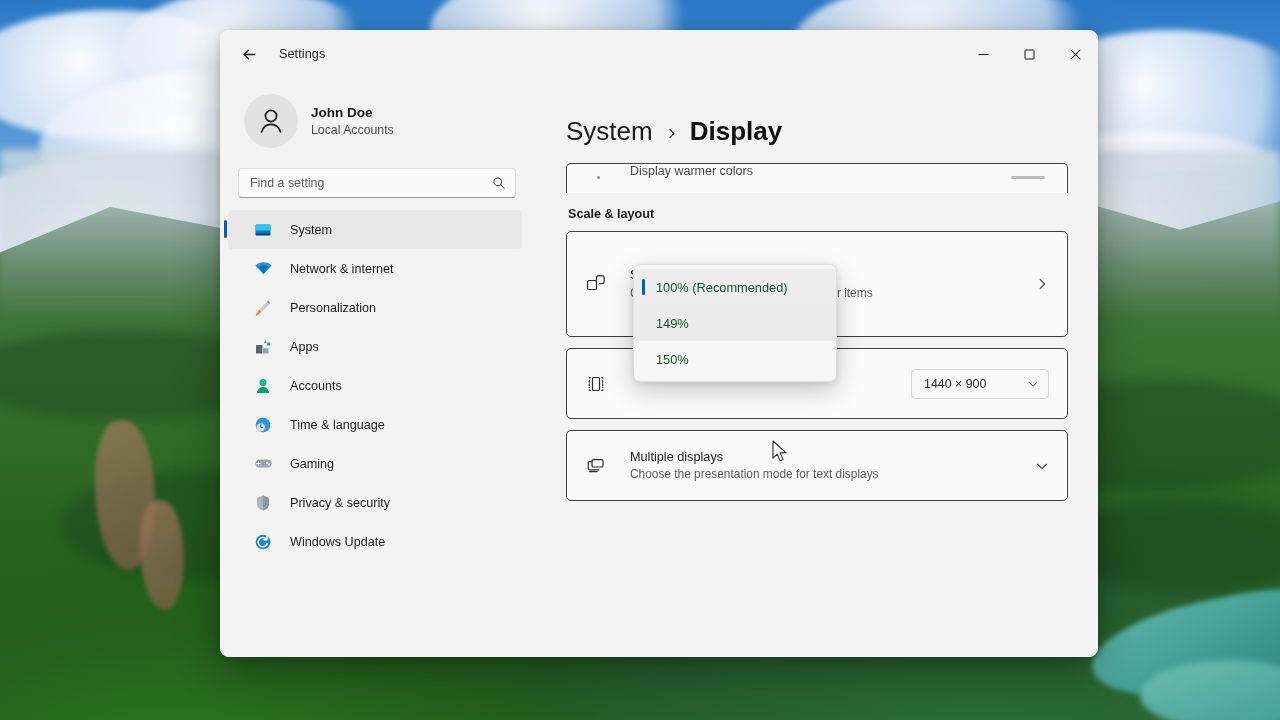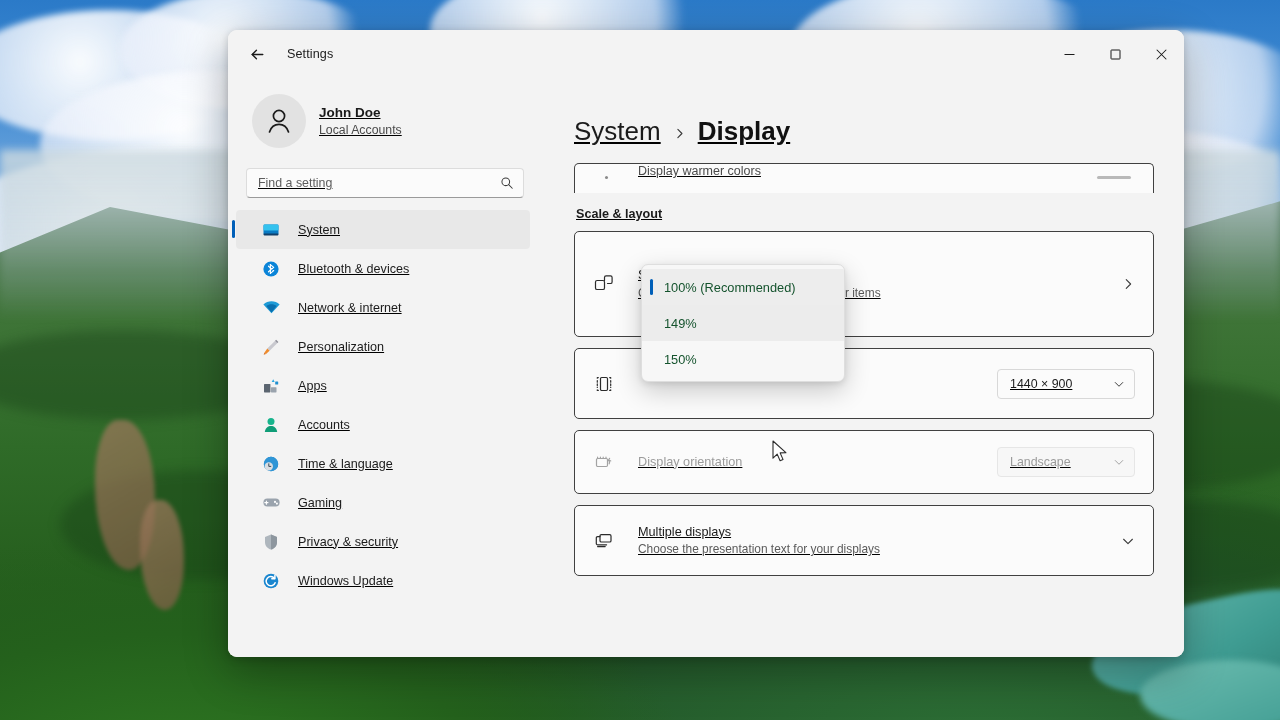--- a/index.html
+++ b/index.html
@@ -49,21 +49,21 @@
     filter: blur(3px); border-radius: 50%;
   }
   .haze {
     position: absolute; left: 0; top: 150px; width: 1280px; height: 170px;
     background: linear-gradient(180deg, rgba(205,218,224,0.85), rgba(170,190,190,0.25) 70%, rgba(0,0,0,0));
     filter: blur(4px);
   }
 
   
   #settings-window {
-    position: absolute; left: 228px; top: 30px; width: 956px; height: 627px;
+    position: absolute; left: 220px; top: 30px; width: 878px; height: 627px;
     background: #f3f3f3;
     border-radius: 9px;
     box-shadow: 0 14px 44px rgba(0,0,0,0.32), 0 2px 8px rgba(0,0,0,0.18);
     overflow: hidden;
     display: flex; flex-direction: column;
   }
 
   
   .titlebar {
     height: 48px; flex: 0 0 48px; display: flex; align-items: center;
@@ -79,21 +79,21 @@
     font-size: 12.6px; color: #1b1b1b; margin-left: 13px; letter-spacing: 0.1px;
   }
   .win-controls { position: absolute; right: 0; top: 0; display: flex; height: 48px; }
   .win-btn {
     width: 46px; height: 48px; display: flex; align-items: center; justify-content: center;
     cursor: default;
   }
   .win-btn svg { display: block; }
 
   
-  .win-body { flex: 1; display: flex; min-height: 0; text-decoration: underline; }
+  .win-body { flex: 1; display: flex; min-height: 0; }
 
   
   .sidebar {
     width: 320px; flex: 0 0 320px; background: #f3f3f3;
     padding: 0 0 0 0; display: flex; flex-direction: column;
   }
   .profile { display: flex; align-items: center; padding: 16px 0 14px 24px; }
   .avatar {
     width: 54px; height: 54px; border-radius: 50%; background: #e2e2e2;
     display: flex; align-items: center; justify-content: center; flex: 0 0 54px;
@@ -326,30 +326,20 @@
           <span class="nav-icon">
             <svg width="18" height="18" viewBox="0 0 18 18">
               <rect x="1.5" y="3.5" width="15" height="10" rx="1.2" fill="#0a7bc4"></rect>
               <rect x="1.5" y="3.5" width="15" height="6" rx="1.2" fill="#34c2ee"></rect>
               <rect x="1.5" y="12.6" width="15" height="1.8" rx="0.8" fill="#11406b"></rect>
             </svg>
           </span>
           <span class="nav-label">System</span>
         </div>
 
-        <div class="nav-item">
-          <span class="nav-icon">
-            <svg width="18" height="18" viewBox="0 0 18 18">
-              <circle cx="9" cy="9" r="7.6" fill="#0a84d8"></circle>
-              <path d="M8.4 4.6l3.3 2.8-5.2 4.4M8.4 13.4l3.3-2.8-5.2-4.4" fill="none" stroke="#fff" stroke-width="1.15" stroke-linecap="round" stroke-linejoin="round"></path>
-              <path d="M8.4 4.6v8.8" stroke="#fff" stroke-width="1.15" stroke-linecap="round"></path>
-            </svg>
-          </span>
-          <span class="nav-label">Bluetooth &amp; devices</span>
-        </div>
 
         <div class="nav-item">
           <span class="nav-icon">
             <svg width="19" height="19" viewBox="0 0 19 19">
               <path d="M1.4 6.4C3.7 4.4 6.5 3.3 9.5 3.3s5.8 1.1 8.1 3.1L9.5 15.3z" fill="#1e9ad6"></path>
               <path d="M4.4 8.1c1.5-1.2 3.2-1.8 5.1-1.8s3.6.6 5.1 1.8L9.5 14.6z" fill="#0a6fae"></path>
             </svg>
           </span>
           <span class="nav-label">Network &amp; internet</span>
         </div>
@@ -498,56 +488,33 @@
               <div class="combo">
                 <span class="combo-val">1440 × 900</span>
                 <svg viewBox="0 0 16 16" fill="none" stroke="#3a3a3a" stroke-width="1.3" stroke-linecap="round" stroke-linejoin="round">
                   <path d="M3 6l5 5 5-5"></path>
                 </svg>
               </div>
             </div>
           </div>
         </div>
 
-        <div class="card">
-          <div class="row disabled" style="min-height:62px;">
-            <span class="row-icon">
-              <svg width="22" height="22" viewBox="0 0 22 22" fill="none" stroke="#2b2b2b" stroke-width="1.2" stroke-linecap="round" stroke-linejoin="round">
-                <rect x="3.5" y="7.5" width="11" height="8" rx="1.2"></rect>
-                <path d="M4.6 7.5V6.2M7.4 7.5V6.2M10.2 7.5V6.2M13 7.5V6.2" stroke-dasharray="1.3 1.4"></path>
-                <path d="M15.6 9.2a3.3 3.3 0 01.6 3.6"></path>
-                <path d="M16.6 7.3l-1.1 2.1 2.2.4"></path>
-              </svg>
-            </span>
-            <div class="row-main">
-              <div class="row-title">Display orientation</div>
-            </div>
-            <div class="row-end">
-              <div class="combo">
-                <span class="combo-val">Landscape</span>
-                <svg viewBox="0 0 16 16" fill="none" stroke="#3a3a3a" stroke-width="1.3" stroke-linecap="round" stroke-linejoin="round">
-                  <path d="M3 6l5 5 5-5"></path>
-                </svg>
-              </div>
-            </div>
-          </div>
-        </div>
 
         <div class="card">
           <div class="row" style="min-height:69px;">
             <span class="row-icon">
               <svg width="22" height="22" viewBox="0 0 22 22" fill="none" stroke="#2b2b2b" stroke-width="1.2" stroke-linecap="round" stroke-linejoin="round">
                 <rect x="7" y="4.6" width="11" height="7.4" rx="1.3"></rect>
                 <path d="M7 6.6H4.6a1.3 1.3 0 00-1.3 1.3v5.6a1.3 1.3 0 001.3 1.3h9"></path>
                 <path d="M4.6 16.6h7.6"></path>
               </svg>
             </span>
             <div class="row-main">
               <div class="row-title">Multiple displays</div>
-              <div class="row-sub">Choose the presentation text for your displays</div>
+              <div class="row-sub">Choose the presentation mode for text displays</div>
             </div>
             <div class="row-end">
               <span class="chev">
                 <svg viewBox="0 0 16 16" fill="none" stroke="#3a3a3a" stroke-width="1.25" stroke-linecap="round" stroke-linejoin="round">
                   <path d="M3 6l5 5 5-5"></path>
                 </svg>
               </span>
             </div>
           </div>
         </div>

